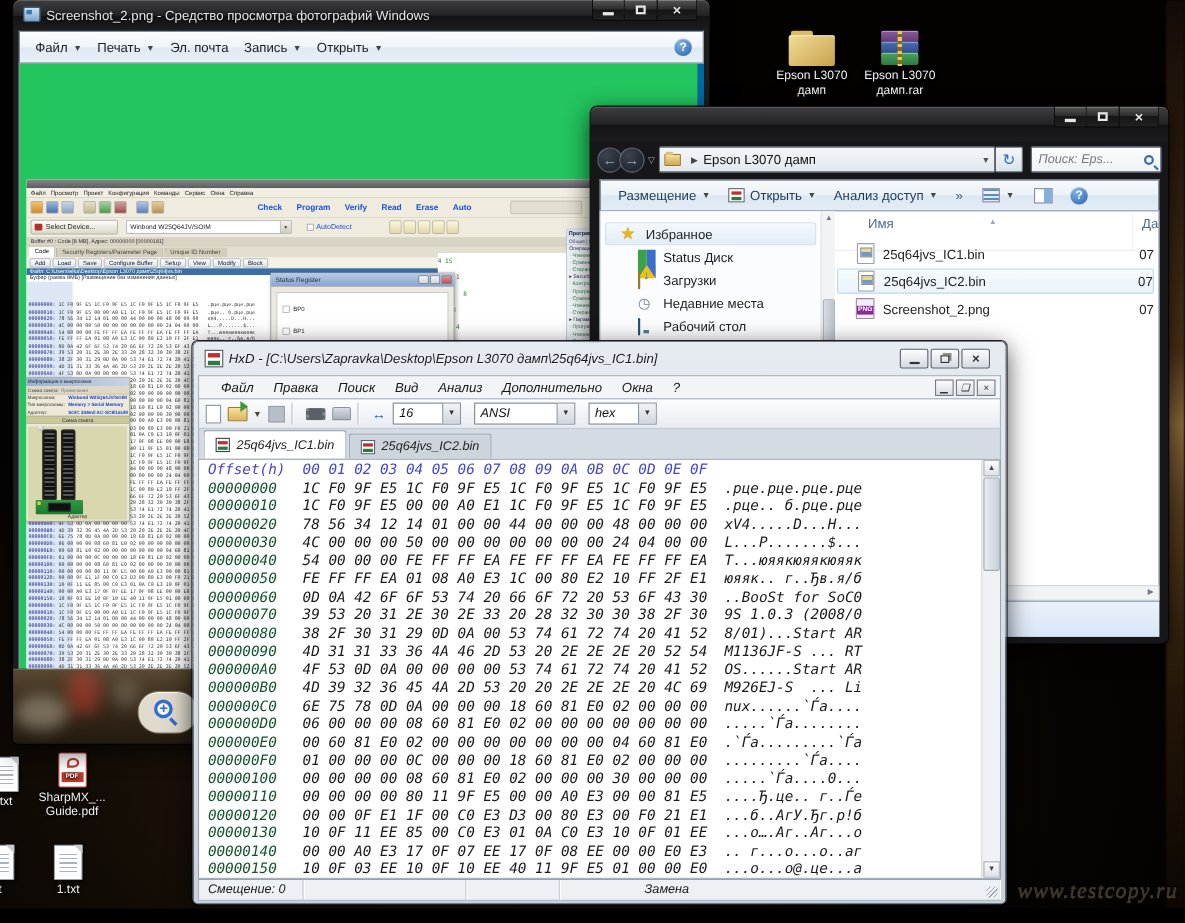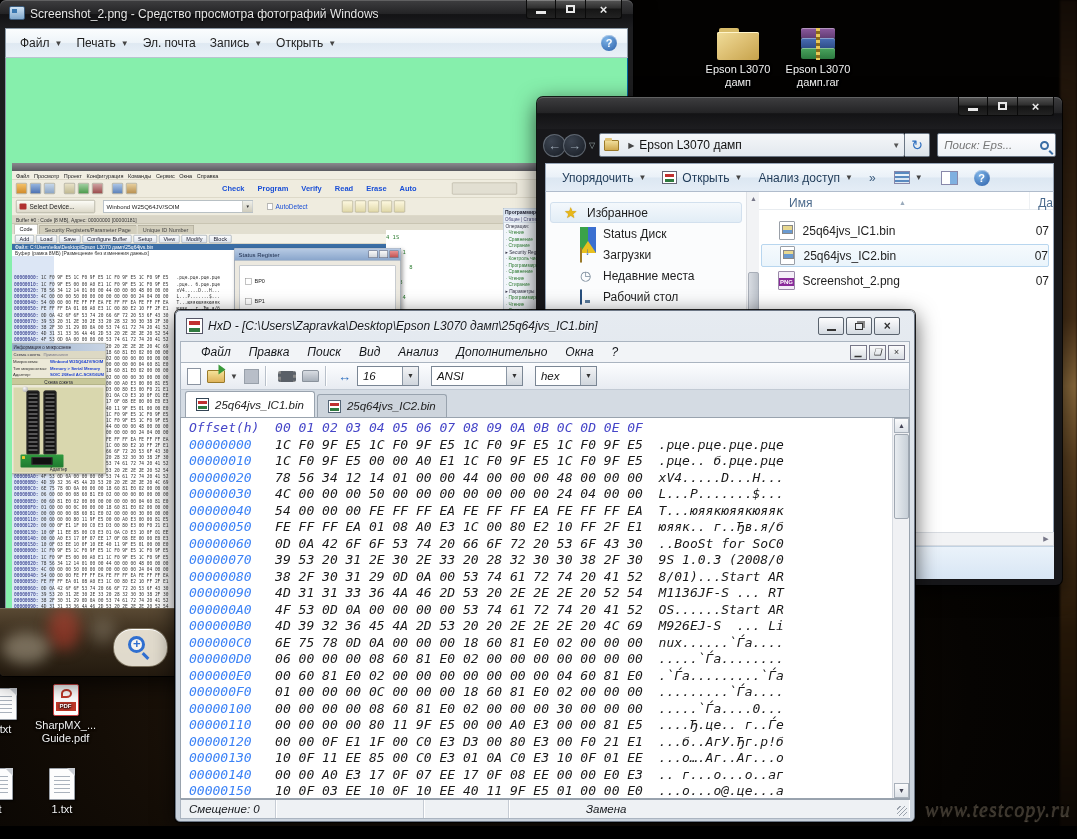--- a/index.html
+++ b/index.html
@@ -45,31 +45,31 @@
   .capbtn.close{width:36px;border-left:none;border-radius:0 0 3px 0;}
   .g-min{width:10px;height:3px;background:#e8e8e8;margin-top:6px;}
   .g-max{width:9px;height:8px;border:2px solid #e8e8e8;}
   .g-x{font-size:13px;font-weight:bold;line-height:1;}
   .lens{display:inline-block;width:9px;height:9px;border:2px solid #3a6ea5;border-radius:50%;position:relative;}
   .lens:after{content:"";position:absolute;width:2px;height:5px;background:#3a6ea5;transform:rotate(-45deg);left:8px;top:7px;}
   .helpq{width:16px;height:16px;border-radius:50%;background:radial-gradient(circle at 35% 30%,#7db4e8,#2a5ea8);color:#fff;
     font-size:11px;font-weight:bold;text-align:center;line-height:16px;box-shadow:inset 0 1px 1px rgba(255,255,255,.5);}
 
   
-  #pv{left:0;top:0;width:633px;height:676px;background:#1d1d1f;border-radius:6px 6px 4px 4px;}
+  #pv{left:12px;top:0;width:633px;height:676px;background:#1d1d1f;border-radius:6px 6px 4px 4px;}
   .pv-title{position:absolute;left:0;top:0;right:0;height:28px;border-radius:6px 6px 0 0;
     background:linear-gradient(180deg,#3e3e40 0%,#232325 50%,#131315 52%,#1d1d20 100%);box-shadow:inset 0 1px 0 rgba(255,255,255,.18);}
   .pv-title .ttxt{position:absolute;left:30px;top:7px;font-size:12px;color:#e6e6e6;text-shadow:0 1px 2px #000;white-space:nowrap;}
   .pv-ico{position:absolute;left:9px;top:6px;width:16px;height:14px;background:linear-gradient(180deg,#cfe2f2,#7fa8cc);border:1px solid #3a5a7a;border-radius:2px;}
   .pv-ico:after{content:"";position:absolute;left:2px;top:2px;width:5px;height:4px;background:#3a78b0;}
   .pv-menu{position:absolute;left:5px;right:5px;top:28px;height:30px;background:linear-gradient(180deg,#fbfdfe 0%,#eef4f9 48%,#dfe9f2 52%,#e9f1f8 100%);
     border:1px solid #8a97a5;border-bottom:1px solid #b8c4d0;display:flex;align-items:center;color:#1e1e1e;font-size:12px;}
   .pv-mi{margin-left:14px;display:flex;align-items:center;white-space:nowrap;}
   .car{font-size:8px;color:#444;margin-left:5px;}
-  .pv-client{position:absolute;left:5px;top:58px;width:623px;height:550px;background:#86efac;border-left:1px solid #8a97a5;border-right:1px solid #0369a1;overflow:hidden;}
+  .pv-client{position:absolute;left:5px;top:58px;width:623px;height:550px;background:#22c55e;border-left:1px solid #8a97a5;border-right:6px solid #0369a1;overflow:hidden;}
   .pv-bottom{position:absolute;left:0;top:608px;width:633px;height:68px;border-radius:0 0 4px 4px;overflow:hidden;
     background:linear-gradient(180deg,#5a4a34 0%,#3a2d1d 40%,#231a0f 100%);box-shadow:inset 0 1px 0 rgba(255,255,255,.15);}
   .blob{position:absolute;border-radius:50%;filter:blur(7px);}
   .pv-pill{position:absolute;left:113px;top:20px;width:55px;height:39px;border-radius:19px;background:rgba(240,234,220,.92);
     border:1px solid rgba(110,100,80,.9);box-shadow:inset 0 1px 0 #fff;}
   .pv-zoom{position:absolute;left:14px;top:7px;width:17px;height:17px;border:3px solid #2f6fd0;border-radius:50%;background:rgba(255,255,255,.7);}
   .pv-zoom:before{content:"+";position:absolute;left:2px;top:-3px;color:#2f6fd0;font-size:13px;font-weight:bold;}
   .pv-zoom:after{content:"";position:absolute;left:13px;top:13px;width:3px;height:8px;background:#2f6fd0;transform:rotate(-45deg);}
 
   
@@ -182,21 +182,21 @@
   .dlfolder{width:15px;height:11px;background:linear-gradient(180deg,#f0dd9a,#cfa84e);border:1px solid #9a7a2a;border-radius:1px;margin-top:2px;position:relative;}
   .dlfolder:after{content:"↓";position:absolute;left:4px;top:-2px;color:#2a5fc0;font-size:10px;font-weight:bold;}
   .clock{color:#7a8a9a;font-size:13px;line-height:14px;}
   .monitor{width:14px;height:10px;background:linear-gradient(180deg,#8ec0ea,#3a6fb0);border:1px solid #28507e;border-radius:1px;margin-top:1px;position:relative;}
   .monitor:after{content:"";position:absolute;left:4px;top:10px;width:5px;height:3px;background:#5a7a9a;}
   .ex-vscroll{width:13px;background:#f2f3f5;border-left:1px solid #e0e2e6;position:relative;}
   .ex-vscroll .up,.ex-vscroll .dn{position:absolute;left:1px;width:11px;height:13px;color:#778;font-size:7px;text-align:center;line-height:13px;}
   .ex-vscroll .dn{bottom:0;}
   .ex-vscroll .thumb{position:absolute;left:1px;top:80px;width:11px;height:55px;background:linear-gradient(90deg,#d8dce2,#bcc2ca);border:1px solid #a8aeb8;border-radius:2px;}
   .ex-list{flex:1;position:relative;font-size:12px;color:#1e1e1e;}
-  .ex-cols{position:absolute;left:0;top:0;right:0;height:18px;border-bottom:1px solid #e8ecf0;color:#4b6a8c;display:flex;}
+  .ex-cols{position:absolute;left:0;top:0;right:0;height:36px;border-bottom:1px solid #e8ecf0;color:#4b6a8c;display:flex;}
   .ex-col-name{padding-left:30px;width:275px;line-height:22px;border-right:1px solid #eef1f4;position:relative;}
   .ex-col-date{padding-left:8px;line-height:22px;}
   .sortmark{position:absolute;left:140px;top:0px;font-size:7px;color:#9ab;}
   .ex-row{position:absolute;left:2px;right:4px;height:23px;display:flex;align-items:center;}
   .ex-row .nm{margin-left:8px;width:232px;white-space:nowrap;overflow:hidden;}
   .ex-row .dt{margin-left:8px;}
   .ex-row.hover{background:linear-gradient(180deg,#f6fafd,#eaf4fb);border:1px solid #b8d6ef;border-radius:2px;}
   .bin-ico{width:16px;height:19px;background:#fff;border:1px solid #9aa0a8;border-radius:1px;margin-left:18px;position:relative;}
   .bin-ico:before{content:"";position:absolute;left:2px;top:3px;width:9px;height:7px;background:linear-gradient(180deg,#e8d890 0 50%,#6a9ad0 50% 100%);border:1px solid #888;}
   .png-ico{width:17px;height:19px;margin-left:17px;position:relative;background:#f4eef8;border:1px solid #9a8aa8;border-radius:1px;}
@@ -239,21 +239,21 @@
   .hx-tab{height:23px;display:flex;align-items:center;padding:0 10px;font-size:11.5px;color:#222;background:#cdd4dc;
     border:1px solid #99a3ae;border-bottom:none;border-radius:3px 3px 0 0;margin-right:2px;white-space:nowrap;}
   .hx-tab.active{background:#fff;height:26px;}
   .tab-ico{width:13px;height:13px;background:#fff;border:1px solid #567;margin-right:6px;position:relative;}
   .tab-ico:before{content:"";position:absolute;left:1px;top:2px;width:9px;height:3px;background:#c03030;}
   .tab-ico:after{content:"";position:absolute;left:1px;top:7px;width:9px;height:3px;background:#2f7a3f;}
   .hx-tab.active .tab-ico{border-color:#345;}
   .hx-hex{position:absolute;left:4px;top:106px;right:4px;height:382px;background:#fff;border:1px solid #99a3ae;overflow:hidden;}
   .hex-pane{position:absolute;left:8px;top:2px;right:20px;font-family:"DejaVu Sans Mono",monospace;font-size:13px;line-height:16.5px;white-space:pre;}
   .hex-pane .hdr{color:#4545c8;}
-  .hex-pane .o{color:#3b82f6;}
+  .hex-pane .o{color:#14532d;}
   .hex-pane .b{color:#1a1a1a;}
   .hx-scroll{position:absolute;right:0;top:0;width:17px;height:100%;background:#f0f1f4;border-left:1px solid #d8dce2;}
   .hx-scroll .up,.hx-scroll .dn{position:absolute;left:1px;width:15px;height:15px;background:linear-gradient(180deg,#fbfbfc,#dde2e8);border:1px solid #a8b0ba;
     font-size:7px;text-align:center;line-height:13px;color:#445;}
   .hx-scroll .dn{bottom:0;}
   .hx-scroll .thumb{position:absolute;left:1px;top:16px;width:15px;height:85px;background:linear-gradient(90deg,#e8ecf0,#c8d0d8);border:1px solid #a0a8b2;border-radius:2px;}
   .hx-status{position:absolute;left:4px;top:488px;right:4px;height:20px;background:#eef1f4;border:1px solid #aab4c0;border-top:1px solid #98a2ae;
     display:flex;font-size:11.5px;color:#15181c;align-items:flex-start;}
   .st-cell{height:100%;display:flex;align-items:center;padding-left:8px;border-right:1px solid #c6ccd4;box-shadow:1px 0 0 #fff;}
   .grip{position:absolute;right:2px;bottom:2px;width:10px;height:10px;
@@ -554,21 +554,21 @@
       </div>
       <div class="refresh-btn">↻</div>
       <div class="search-box">
         <span>Поиск: Eps...</span>
         <span class="lens"></span>
       </div>
     </div>
 
     <div class="ex-toolbar">
       <span class="ex-tbi">
-          <span>Упорядочить</span>
+          <span>Размещение</span>
           <span class="car">▼</span>
         </span>
       <span class="ex-tbi">
           <span class="hxd-mini"></span>
           <span>Открыть</span>
           <span class="car">▼</span>
         </span>
       <span class="ex-tbi">
           <span>Анализ доступ</span>
           <span class="car">▼</span>

